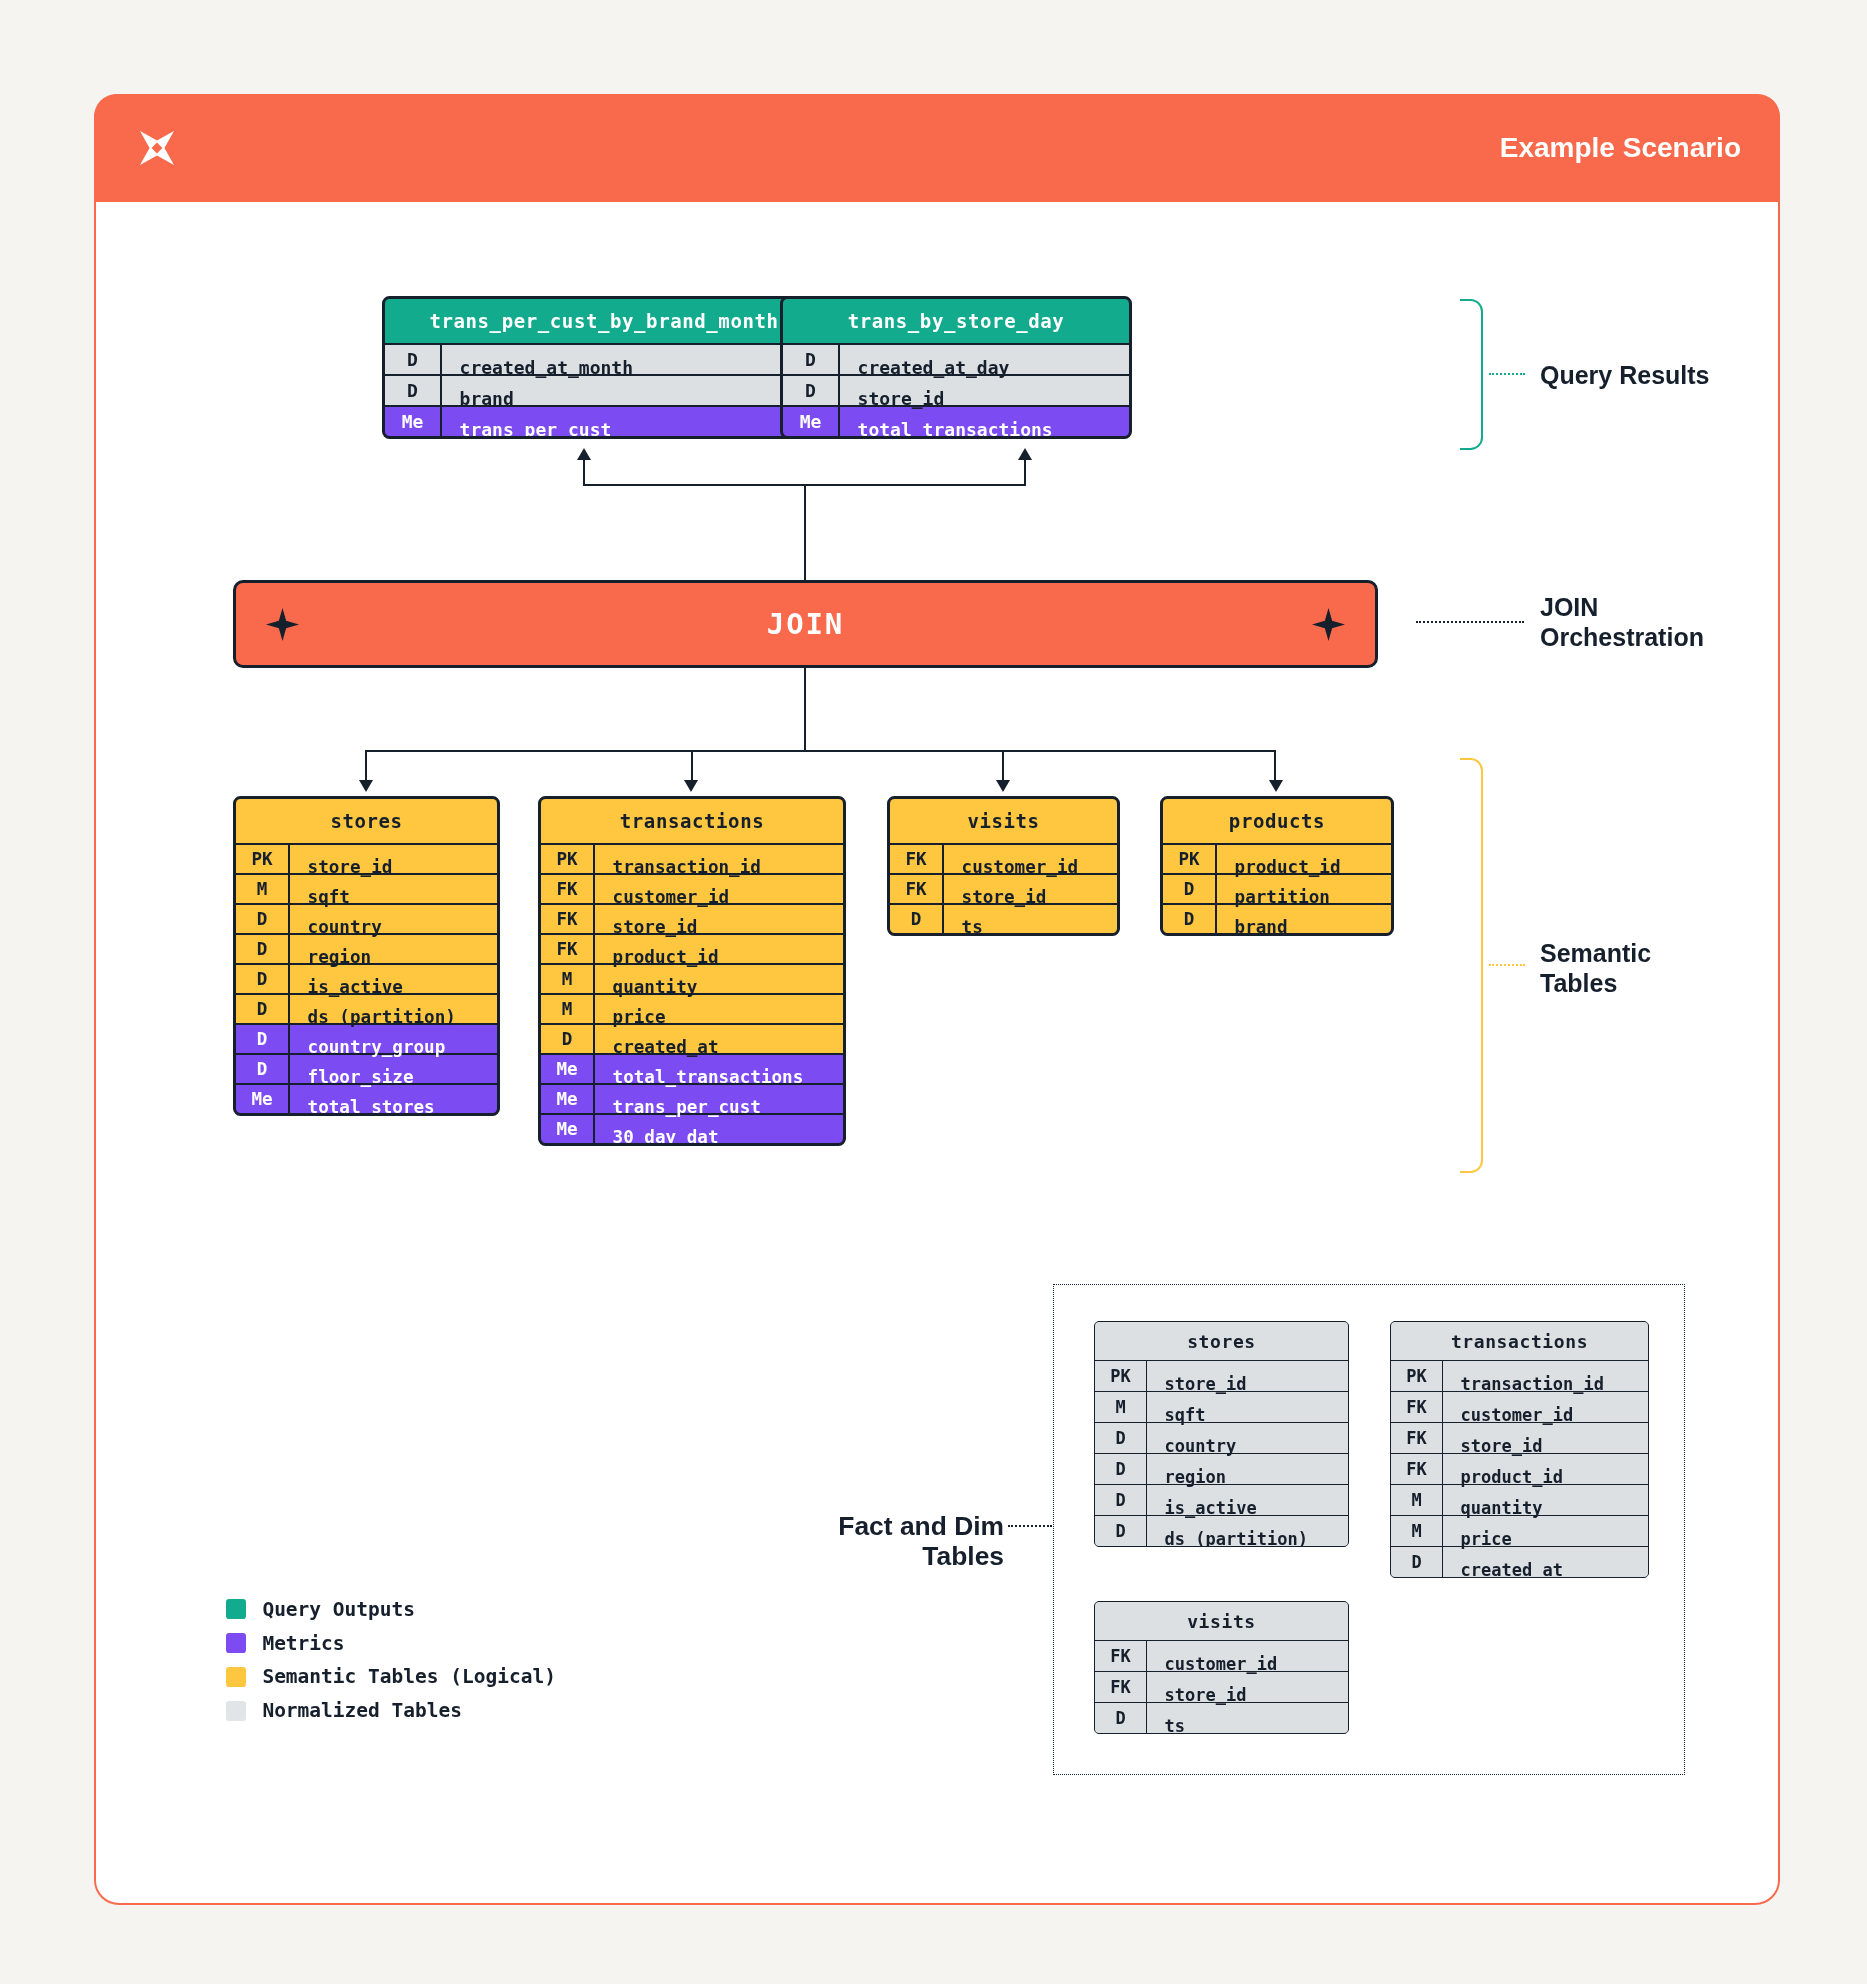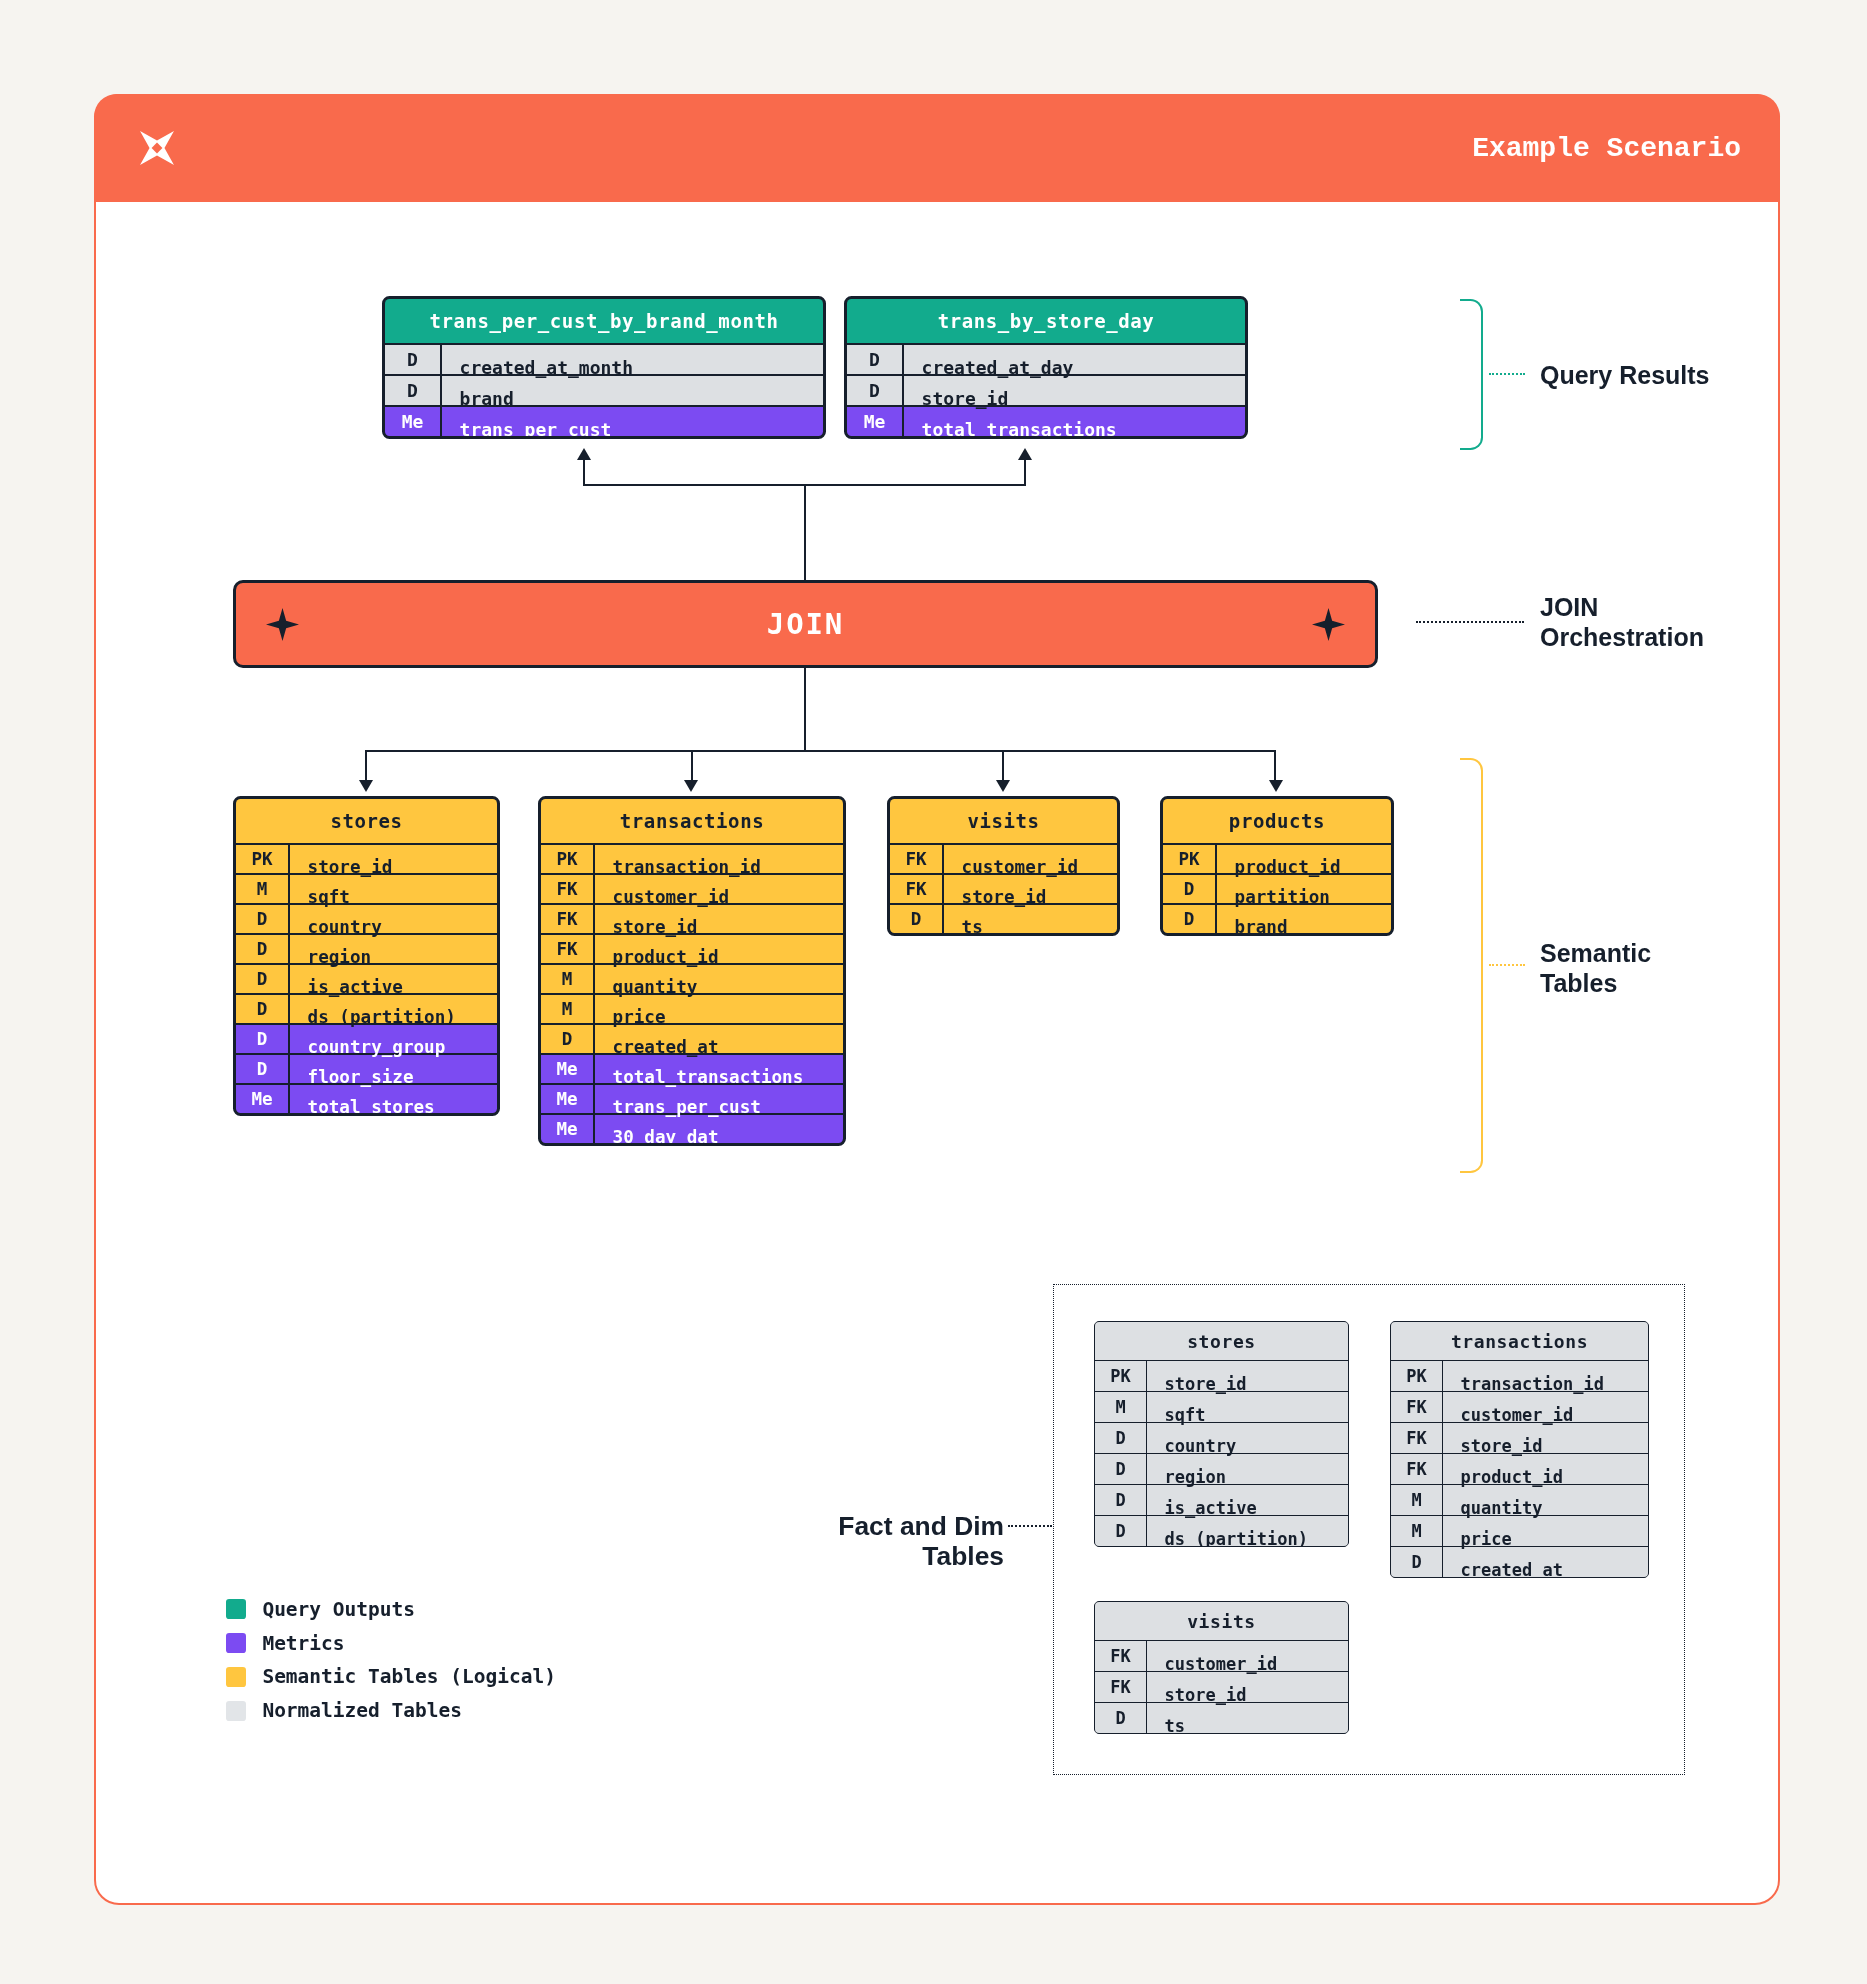--- a/index.html
+++ b/index.html
@@ -5,21 +5,21 @@
   * { margin:0; padding:0; box-sizing:border-box; }
   html,body { width:1868px; height:1985px; }
   body { background:#F6F4F0; font-family:"DejaVu Sans Mono", monospace; color:#161F2C; }
   .canvas { position:relative; width:1868px; height:1985px; overflow:hidden; }
 
   .card { position:absolute; left:94px; top:94px; width:1686px; height:1811px;
           background:#FFFFFF; border:2.5px solid #F96A4C; border-radius:25px; }
   .card-header { position:absolute; left:94px; top:94px; width:1686px; height:108px;
           background:#F96A4C; border-radius:22.6px 22.6px 0 0; display:flex; align-items:center;
           justify-content:space-between; padding:0 39px; }
-  .header-title { font-family:Liberation Mono, monospace; font-weight:bold; font-size:28px; color:#FFFFFF; }
+  .header-title { font-family:Liberation Sans, sans-serif; font-weight:bold; font-size:28px; color:#FFFFFF; }
   .logo { width:48px; height:48px; }
 
   
   .tbl { position:absolute; border:3.1px solid #161F2C; border-radius:7.5px; overflow:hidden;
          background:#161F2C; font-weight:bold; }
   .thead { display:flex; align-items:center; justify-content:center; letter-spacing:0.6px; }
   .trow { display:flex; border-top:2.5px solid #161F2C; }
   .tkey { display:flex; align-items:center; justify-content:center; border-right:2.5px solid #161F2C; }
   .tval { display:flex; align-items:center; padding-left:17.6px; white-space:nowrap;margin-top:16px; }
 
@@ -119,21 +119,21 @@
       </div>
       <div class="trow">
         <div class="tkey">D</div>
         <div class="tval">brand</div>
       </div>
       <div class="trow metric">
         <div class="tkey">Me</div>
         <div class="tval">trans_per_cust</div>
       </div>
     </div>
-  <div class="tbl tbl--query" style="left:844px;top:296px;width:404px">
+  <div class="tbl tbl--query" style="left:780px;top:296px;width:352px">
       <div class="thead">trans_by_store_day</div>
       <div class="trow">
         <div class="tkey">D</div>
         <div class="tval">created_at_day</div>
       </div>
       <div class="trow">
         <div class="tkey">D</div>
         <div class="tval">store_id</div>
       </div>
       <div class="trow metric">

